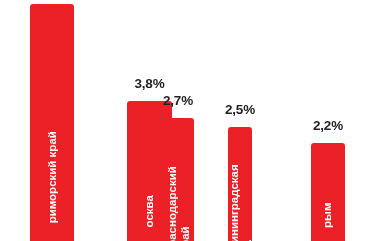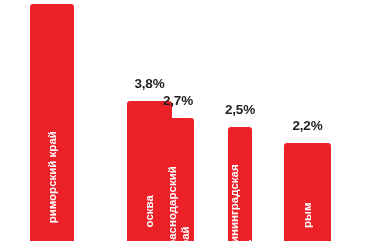--- a/index.html
+++ b/index.html
@@ -115,21 +115,21 @@
     <div class="bar-rect" style="height:114px;">
       <div class="bar-label-wrap">
         <div class="bar-label" style="margin-bottom:18px;">
           <span class="line">алининградская</span>
           <span class="line">бл.</span>
         </div>
       </div>
     </div>
   </div>
 
-  <div class="bar-group" style="left:284px; width:47px; top:118px; height:123px;">
+  <div class="bar-group" style="left:311px; width:34px; top:118px; height:123px;">
     <div class="bar-value" style="top:0px;">2,2%</div>
     <div class="bar-rect" style="height:98px;">
       <div class="bar-label-wrap">
         <div class="bar-label" style="margin-bottom:20px;">
           <span class="line">рым</span>
         </div>
       </div>
     </div>
   </div>
 

